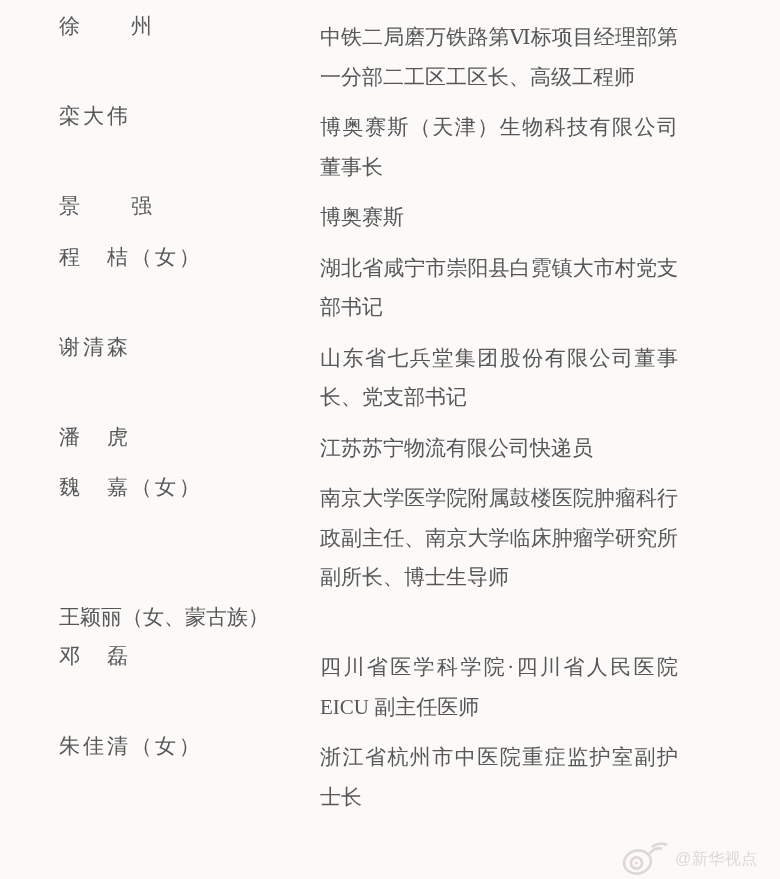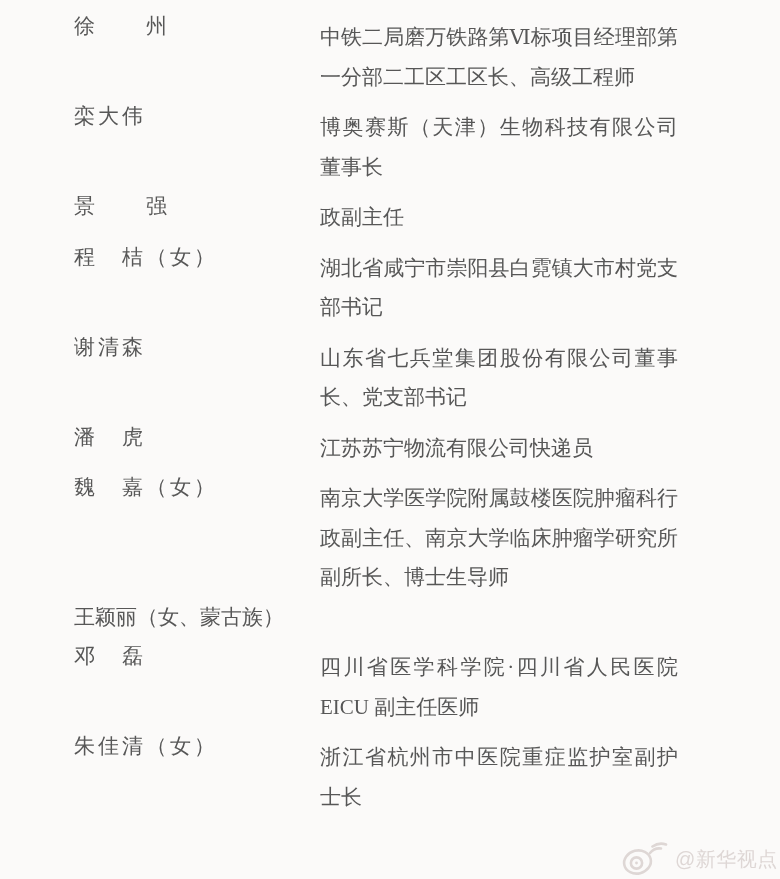--- a/index.html
+++ b/index.html
@@ -13,21 +13,21 @@
     color:#575757;
   }
   .list{
     position:absolute;
     top:7px;left:0;width:780px;
   }
   .row{display:flex;}
   .name{
     box-sizing:border-box;
     width:320px;
-    padding-left:74px;
+    padding-left:59px;
     font-size:21px;
     line-height:39.5px;
     white-space:pre;
     flex:none;
   }
   .name.spread{letter-spacing:3px;}
   .desc{
     width:358px;
     flex:none;
     font-size:21px;
@@ -42,21 +42,21 @@
   }
   .watermark{
     position:absolute;
     left:620px;top:841px;
     display:flex;
     align-items:center;
     gap:7px;
     color:#ded7d5;
   }
   .wm-text{
-    font-size:20px;
+    font-size:16px;
     letter-spacing:0.5px;
     font-family:"Liberation Sans","DejaVu Sans",sans-serif;
     white-space:nowrap;
   }
   .wm-icon{display:block;}
 </style>
 </head>
 <body>
 
 <div class="page">
@@ -72,21 +72,21 @@
       <div class="row">
         <div class="name spread">栾大伟</div>
         <div class="desc">
           <div class="line fill">博奥赛斯（天津）生物科技有限公司</div>
           <div class="line">董事长</div>
         </div>
       </div>
       <div class="row">
         <div class="name spread">景　　强</div>
         <div class="desc">
-          <div class="line">政副主任</div>
+          <div class="line">博奥赛斯</div>
         </div>
       </div>
       <div class="row">
         <div class="name spread">程　桔（女）</div>
         <div class="desc">
           <div class="line fill">湖北省咸宁市崇阳县白霓镇大市村党支</div>
           <div class="line">部书记</div>
         </div>
       </div>
       <div class="row">

